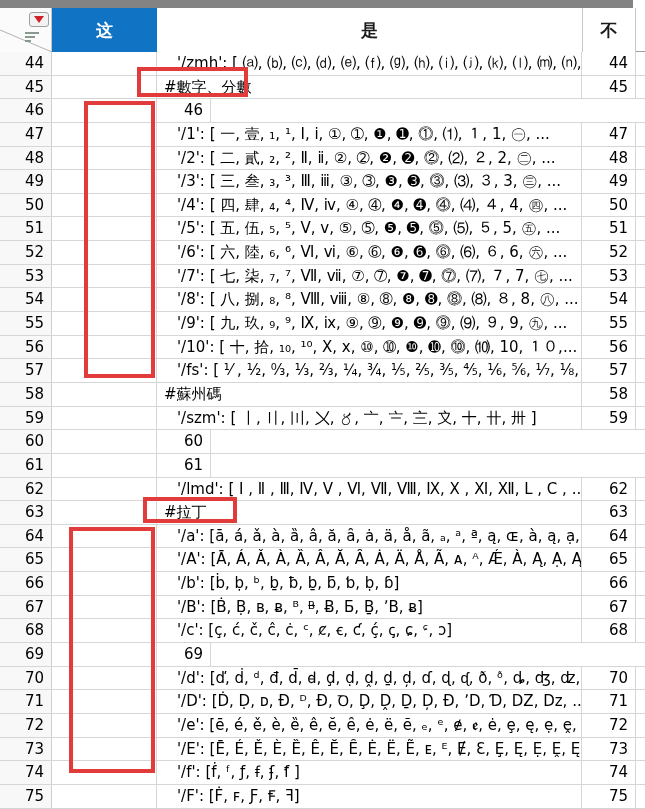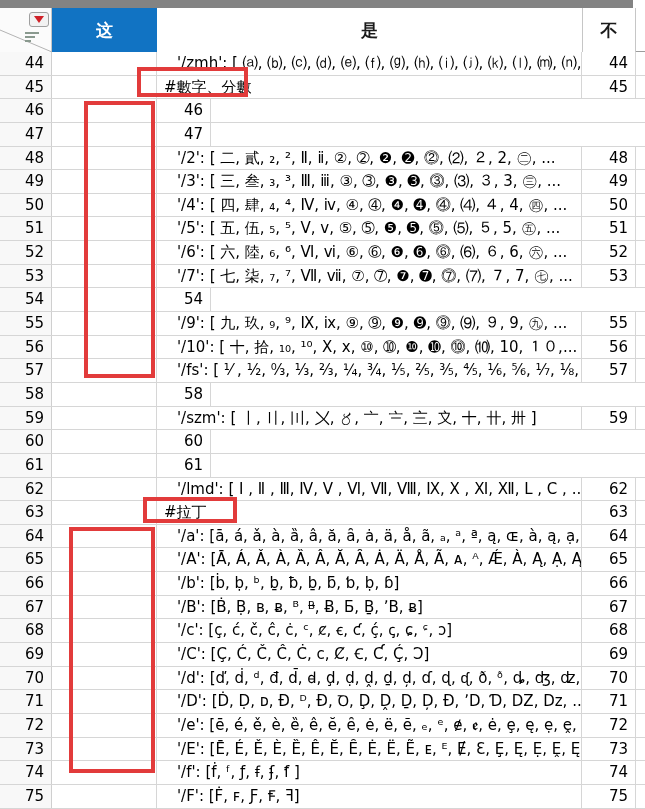--- a/index.html
+++ b/index.html
@@ -98,20 +98,21 @@
   <div class="row">
     <div class="c c-no">46</div>
     <div class="c c-this"></div>
     <div class="c c-rno">46</div>
     <div class="c c-sliver"></div>
   </div>
 
   <div class="row">
     <div class="c c-no">47</div>
     <div class="c c-this"></div>
+    <div class="c c-text">'/1': [ 一, 壹, ₁, ¹, Ⅰ, ⅰ, ①, ➀, ❶, ➊, ⓵, ⑴, １, 1, ㊀, ...</div>
     <div class="c c-rno">47</div>
     <div class="c c-sliver"></div>
   </div>
 
   <div class="row">
     <div class="c c-no">48</div>
     <div class="c c-this"></div>
     <div class="c c-text">'/2': [ 二, 貳, ₂, ², Ⅱ, ⅱ, ②, ➁, ❷, ➋, ⓶, ⑵, ２, 2, ㊁, ...</div>
     <div class="c c-rno">48</div>
     <div class="c c-sliver"></div>
@@ -153,20 +154,21 @@
     <div class="c c-no">53</div>
     <div class="c c-this"></div>
     <div class="c c-text">'/7': [ 七, 柒, ₇, ⁷, Ⅶ, ⅶ, ⑦, ➆, ❼, ➐, ⓻, ⑺, ７, 7, ㊆, ...</div>
     <div class="c c-rno">53</div>
     <div class="c c-sliver"></div>
   </div>
 
   <div class="row">
     <div class="c c-no">54</div>
     <div class="c c-this"></div>
+    <div class="c c-text">'/8': [ 八, 捌, ₈, ⁸, Ⅷ, ⅷ, ⑧, ➇, ❽, ➑, ⓼, ⑻, ８, 8, ㊇, ...</div>
     <div class="c c-rno">54</div>
     <div class="c c-sliver"></div>
   </div>
 
   <div class="row">
     <div class="c c-no">55</div>
     <div class="c c-this"></div>
     <div class="c c-text">'/9': [ 九, 玖, ₉, ⁹, Ⅸ, ⅸ, ⑨, ➈, ❾, ➒, ⓽, ⑼, ９, 9, ㊈, ...</div>
     <div class="c c-rno">55</div>
     <div class="c c-sliver"></div>
@@ -184,20 +186,21 @@
     <div class="c c-no">57</div>
     <div class="c c-this"></div>
     <div class="c c-text">'/fs': [ ⅟ , ½, ↉, ⅓, ⅔, ¼, ¾, ⅕, ⅖, ⅗, ⅘, ⅙, ⅚, ⅐, ⅛, ...</div>
     <div class="c c-rno">57</div>
     <div class="c c-sliver"></div>
   </div>
 
   <div class="row section">
     <div class="c c-no">58</div>
     <div class="c c-this"></div>
+    <div class="c c-text">#蘇州碼</div>
     <div class="c c-rno">58</div>
     <div class="c c-sliver"></div>
   </div>
 
   <div class="row">
     <div class="c c-no">59</div>
     <div class="c c-this"></div>
     <div class="c c-text">'/szm': [ 〡, 〢, 〣, 〤, 〥, 〦, 〧, 〨, 〩, 十, 卄, 卅 ]</div>
     <div class="c c-rno">59</div>
     <div class="c c-sliver"></div>
@@ -269,21 +272,20 @@
     <div class="c c-no">68</div>
     <div class="c c-this"></div>
     <div class="c c-text">'/c': [ç, ć, č, ĉ, ċ, ᶜ, ȼ, ꞓ, ƈ, ḉ, ꞔ, ɕ, ᶝ, ɔ]</div>
     <div class="c c-rno">68</div>
     <div class="c c-sliver"></div>
   </div>
 
   <div class="row">
     <div class="c c-no">69</div>
     <div class="c c-this"></div>
-    <div class="c c-text">'/C': [Ç, Ć, Č, Ĉ, Ċ, ᴄ, Ȼ, Ꞓ, Ƈ, Ḉ, Ɔ]</div>
     <div class="c c-rno">69</div>
     <div class="c c-sliver"></div>
   </div>
 
   <div class="row">
     <div class="c c-no">70</div>
     <div class="c c-this"></div>
     <div class="c c-text">'/d': [ď, ḋ, ᵈ, đ, d̄, ꟈ, ḑ, ḍ, ḓ, ḏ, d̦, ɗ, ɖ, ᶑ, ð, ᶞ, ȡ, ʤ, ʣ, ...</div>
     <div class="c c-rno">70</div>
     <div class="c c-sliver"></div>

